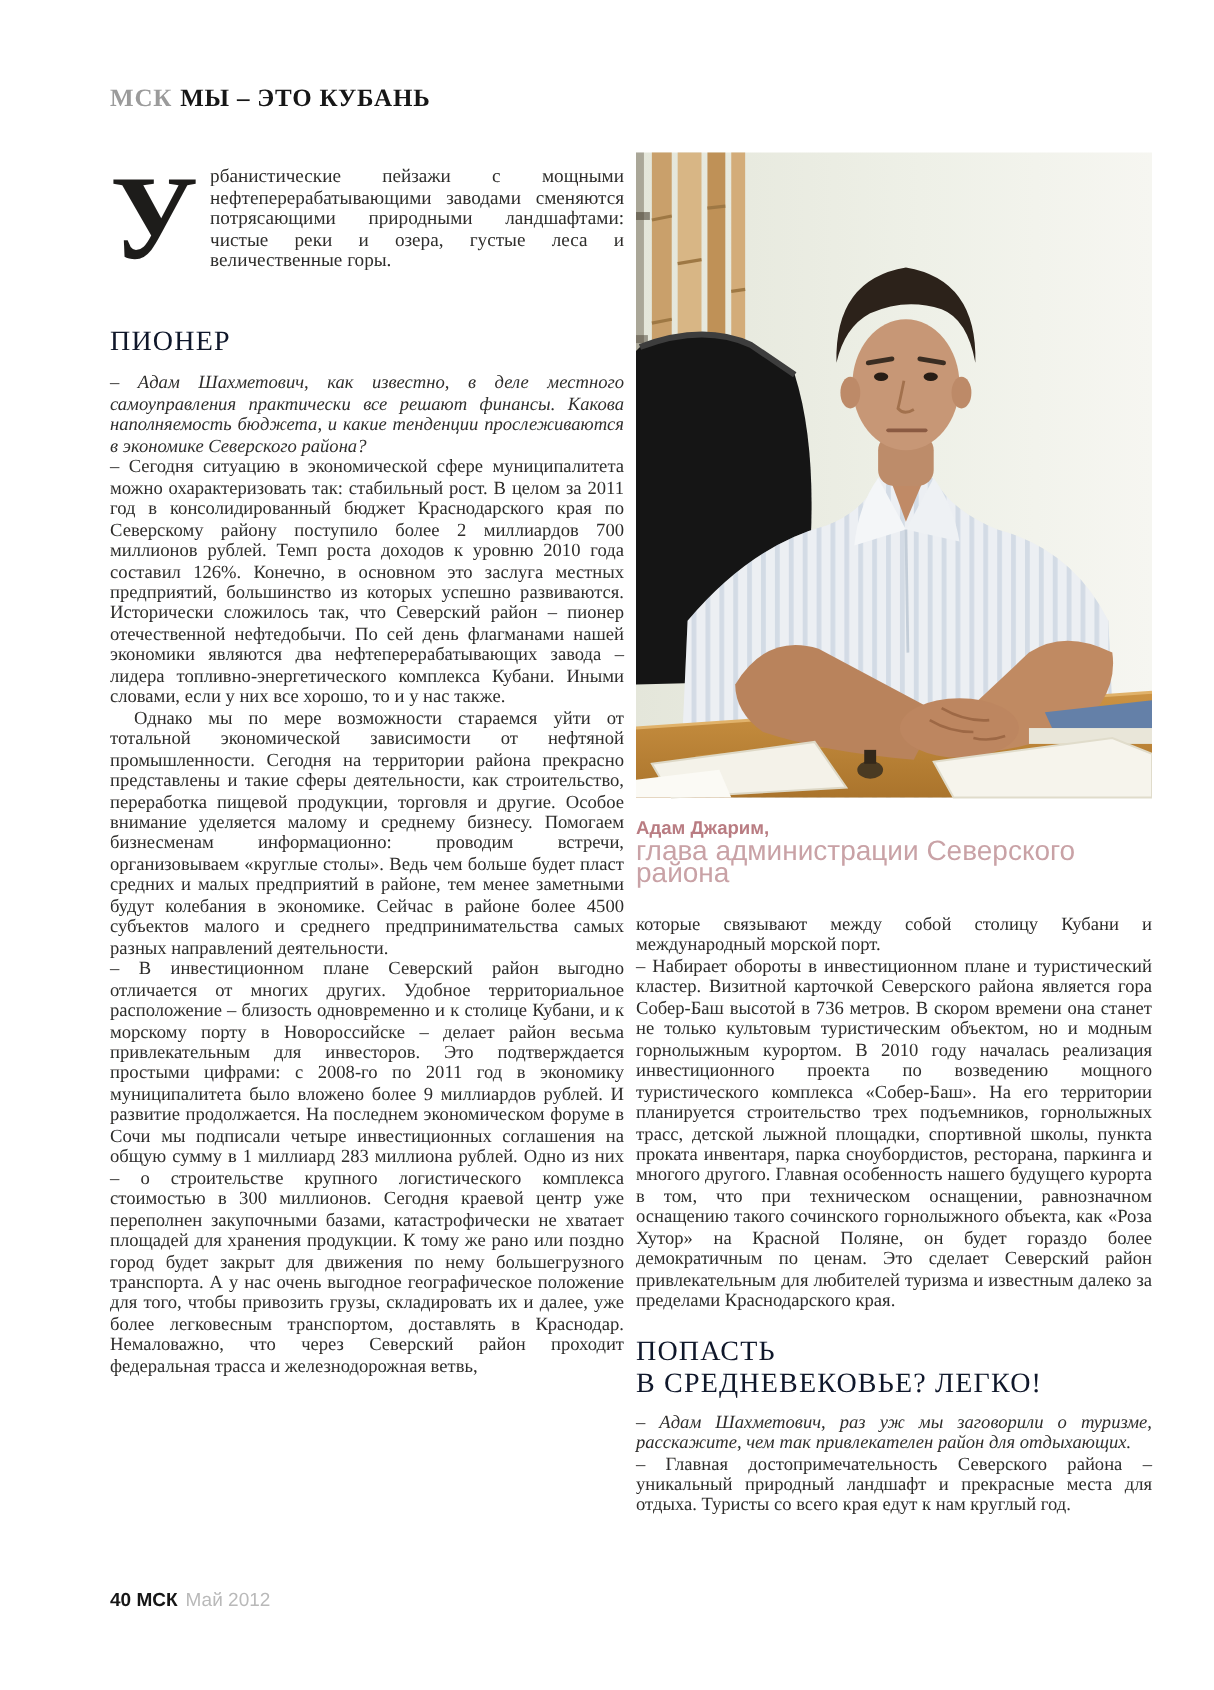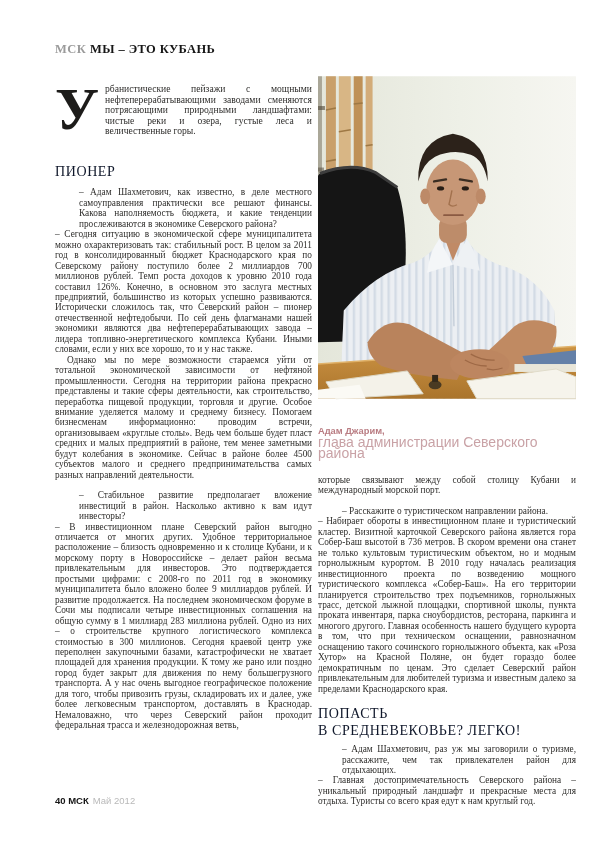--- a/index.html
+++ b/index.html
@@ -42,27 +42,27 @@
   .indent{text-indent:12px;}
   h2.section-heading{
     font-family:"Liberation Serif", serif;
     font-weight:normal;
     font-size:14px;line-height:16.5px;
     letter-spacing:.6px;color:#0f172a;
     margin-top:27px;margin-bottom:7px;
     text-transform:none;
   }
   .colR h2.section-heading{margin-top:12px;margin-bottom:5px;}
-  .q{margin-top:10px;margin-left:24px;}
+  .q{font-style:italic;margin-top:10px;}
   .q.first{margin-top:0;}
   .photo{display:block;width:258px;height:325px;}
   .cap-name{
     font-family:"Liberation Sans", sans-serif;
     font-size:9.3px;font-weight:bold;color:var(--caption-name);
-    margin-top:26px;line-height:11px;
+    margin-top:9px;line-height:11px;
   }
   .cap-role{
     font-family:"Liberation Sans", sans-serif;
     font-size:14px;color:var(--caption-role);line-height:11px;
   }
   .continuation{margin-top:16px;}
   .page-footer{
     position:absolute;left:55px;top:795px;
     font-family:"Liberation Sans", sans-serif;
     font-size:9.5px;white-space:nowrap;
@@ -83,21 +83,20 @@
   </div>
 
   <h2 class="section-heading">
     <span>ПИОНЕР</span><br>
   </h2>
 
   <div class="body-text q first">– Адам Шахметович, как известно, в деле местного самоуправления практически все решают финансы. Какова наполняемость бюджета, и какие тенденции прослеживаются в экономике Северского района?</div>
   <div class="body-text">– Сегодня ситуацию в экономической сфере муниципалитета можно охарактеризовать так: стабильный рост. В целом за 2011 год в консолидированный бюджет Краснодарского края по Северскому району поступило более 2 миллиардов 700 миллионов рублей. Темп роста доходов к уровню 2010 года составил 126%. Конечно, в основном это заслуга местных предприятий, большинство из которых успешно развиваются. Исторически сложилось так, что Северский район – пионер отечественной нефтедобычи. По сей день флагманами нашей экономики являются два нефтеперерабатывающих завода – лидера топливно-энергетического комплекса Кубани. Иными словами, если у них все хорошо, то и у нас также.</div>
   <div class="body-text indent">Однако мы по мере возможности стараемся уйти от тотальной экономической зависимости от нефтяной промышленности. Сегодня на территории района прекрасно представлены и такие сферы деятельности, как строительство, переработка пищевой продукции, торговля и другие. Особое внимание уделяется малому и среднему бизнесу. Помогаем бизнесменам информационно: проводим встречи, организовываем «круглые столы». Ведь чем больше будет пласт средних и малых предприятий в районе, тем менее заметными будут колебания в экономике. Сейчас в районе более 4500 субъектов малого и среднего предпринимательства самых разных направлений деятельности.</div>
 
-  <div class="body-text q">– Стабильное развитие предполагает вложение инвестиций в район. Насколько активно к вам идут инвесторы?</div>
   <div class="body-text">– В инвестиционном плане Северский район выгодно отличается от многих других. Удобное территориальное расположение – близость одновременно и к столице Кубани, и к морскому порту в Новороссийске – делает район весьма привлекательным для инвесторов. Это подтверждается простыми цифрами: с 2008-го по 2011 год в экономику муниципалитета было вложено более 9 миллиардов рублей. И развитие продолжается. На последнем экономическом форуме в Сочи мы подписали четыре инвестиционных соглашения на общую сумму в 1 миллиард 283 миллиона рублей. Одно из них – о строительстве крупного логистического комплекса стоимостью в 300 миллионов. Сегодня краевой центр уже переполнен закупочными базами, катастрофически не хватает площадей для хранения продукции. К тому же рано или поздно город будет закрыт для движения по нему большегрузного транспорта. А у нас очень выгодное географическое положение для того, чтобы привозить грузы, складировать их и далее, уже более легковесным транспортом, доставлять в Краснодар. Немаловажно, что через Северский район проходит федеральная трасса и железнодорожная ветвь,</div>
 </div>
 
 <div class="colR">
 
   <svg class="photo" viewBox="0 0 260 325" aria-label="portrait">
     <defs>
       <linearGradient id="bgGrad" x1="0" y1="0" x2="1" y2="0">
         <stop offset="0" stop-color="#e4e6da"></stop>
         <stop offset="0.55" stop-color="#eef0e7"></stop>
@@ -190,21 +189,20 @@
     <polygon points="206,282 260,276 260,291 211,293" fill="#6480a8"></polygon>
     <rect x="198" y="290" width="62" height="8" fill="#e9e6d9"></rect>
     <polygon points="150,307 240,295 260,303 260,325 160,325" fill="#f6f4ec" stroke="#e0dccb" stroke-width="1"></polygon>
   </svg>
 
   <div class="cap-name">Адам Джарим,</div>
   <div class="cap-role">глава администрации Северского района</div>
 
   <div class="body-text continuation">которые связывают между собой столицу Кубани и международный морской порт.</div>
 
-  <div class="body-text q">– Расскажите о туристическом направлении района.</div>
   <div class="body-text">– Набирает обороты в инвестиционном плане и туристический кластер. Визитной карточкой Северского района является гора Собер-Баш высотой в 736 метров. В скором времени она станет не только культовым туристическим объектом, но и модным горнолыжным курортом. В 2010 году началась реализация инвестиционного проекта по возведению мощного туристического комплекса «Собер-Баш». На его территории планируется строительство трех подъемников, горнолыжных трасс, детской лыжной площадки, спортивной школы, пункта проката инвентаря, парка сноубордистов, ресторана, паркинга и многого другого. Главная особенность нашего будущего курорта в том, что при техническом оснащении, равнозначном оснащению такого сочинского горнолыжного объекта, как «Роза Хутор» на Красной Поляне, он будет гораздо более демократичным по ценам. Это сделает Северский район привлекательным для любителей туризма и известным далеко за пределами Краснодарского края.</div>
 
   <h2 class="section-heading">
     <span>ПОПАСТЬ</span><br>
     <span>В СРЕДНЕВЕКОВЬЕ? ЛЕГКО!</span>
   </h2>
 
   <div class="body-text q first">– Адам Шахметович, раз уж мы заговорили о туризме, расскажите, чем так привлекателен район для отдыхающих.</div>
   <div class="body-text">– Главная достопримечательность Северского района – уникальный природный ландшафт и прекрасные места для отдыха. Туристы со всего края едут к нам круглый год.</div>
 </div>

